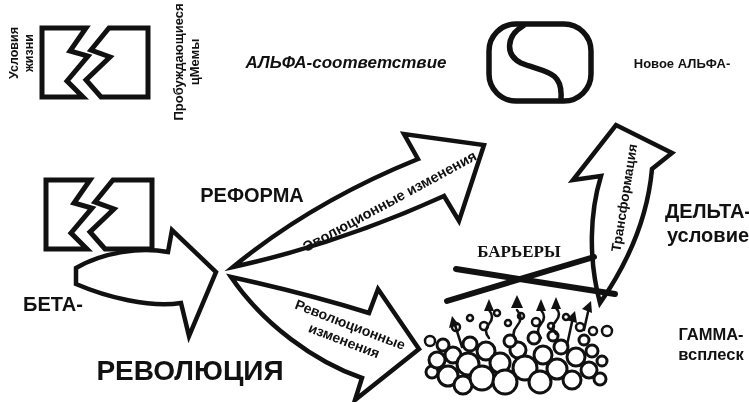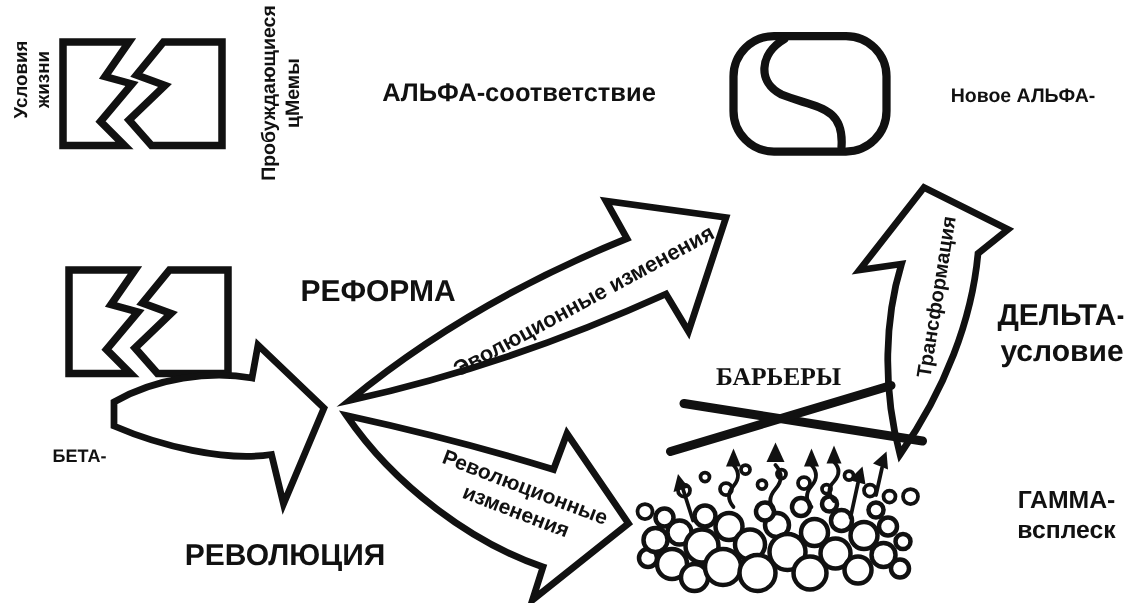--- a/index.html
+++ b/index.html
@@ -123,43 +123,43 @@
 
   <div class="lbl rot-90" style="left:22px;top:53px;font-size:12.5px;">
     <span class="ln">Условия</span>
     <span class="ln">жизни</span>
   </div>
   <div class="lbl rot-90" style="left:187px;top:62px;font-size:13px;">
     <span class="ln">Пробуждающиеся</span>
     <span class="ln">цМемы</span>
   </div>
 
-  <div class="lbl" style="left:346px;top:63px;font-size:17px;">АЛЬФА-соответствие</div>
+  <div class="lbl" style="left:346px;top:63px;font-size:17px;font-style:italic;">АЛЬФА-соответствие</div>
 
   <div class="lbl" style="left:682px;top:64px;font-size:13px;">
     <span class="ln">Новое АЛЬФА-</span>
   </div>
 
-  <div class="lbl" style="left:53px;top:304px;font-size:12px;">
+  <div class="lbl" style="left:53px;top:304px;font-size:20px;">
     <span class="ln">БЕТА-</span>
   </div>
 
   <div class="lbl" style="left:708px;top:223px;font-size:20px;">
     <span class="ln">ДЕЛЬТА-</span>
     <span class="ln">условие</span>
   </div>
 
   <div class="lbl" style="left:679px;top:344px;font-size:16.5px;margin-left:32px;">
     <span class="ln">ГАММА-</span>
     <span class="ln">всплеск</span>
   </div>
 
   <div class="lbl" style="left:252px;top:195px;font-size:20px;">РЕФОРМА</div>
 
-  <div class="lbl" style="left:190px;top:371px;font-size:20px;">РЕВОЛЮЦИЯ</div>
+  <div class="lbl" style="left:190px;top:371px;font-size:28px;">РЕВОЛЮЦИЯ</div>
 
   <div class="lbl rot-evo" style="left:390px;top:202px;font-size:14.5px;">Эволюционные изменения</div>
 
   <div class="lbl rot-rev" style="left:347px;top:333px;font-size:14px;">
     <span class="ln">Революционные</span>
     <span class="ln">изменения</span>
   </div>
 
   <div class="lbl rot-trans" style="left:625px;top:198px;font-size:13.5px;">Трансформация</div>
 

